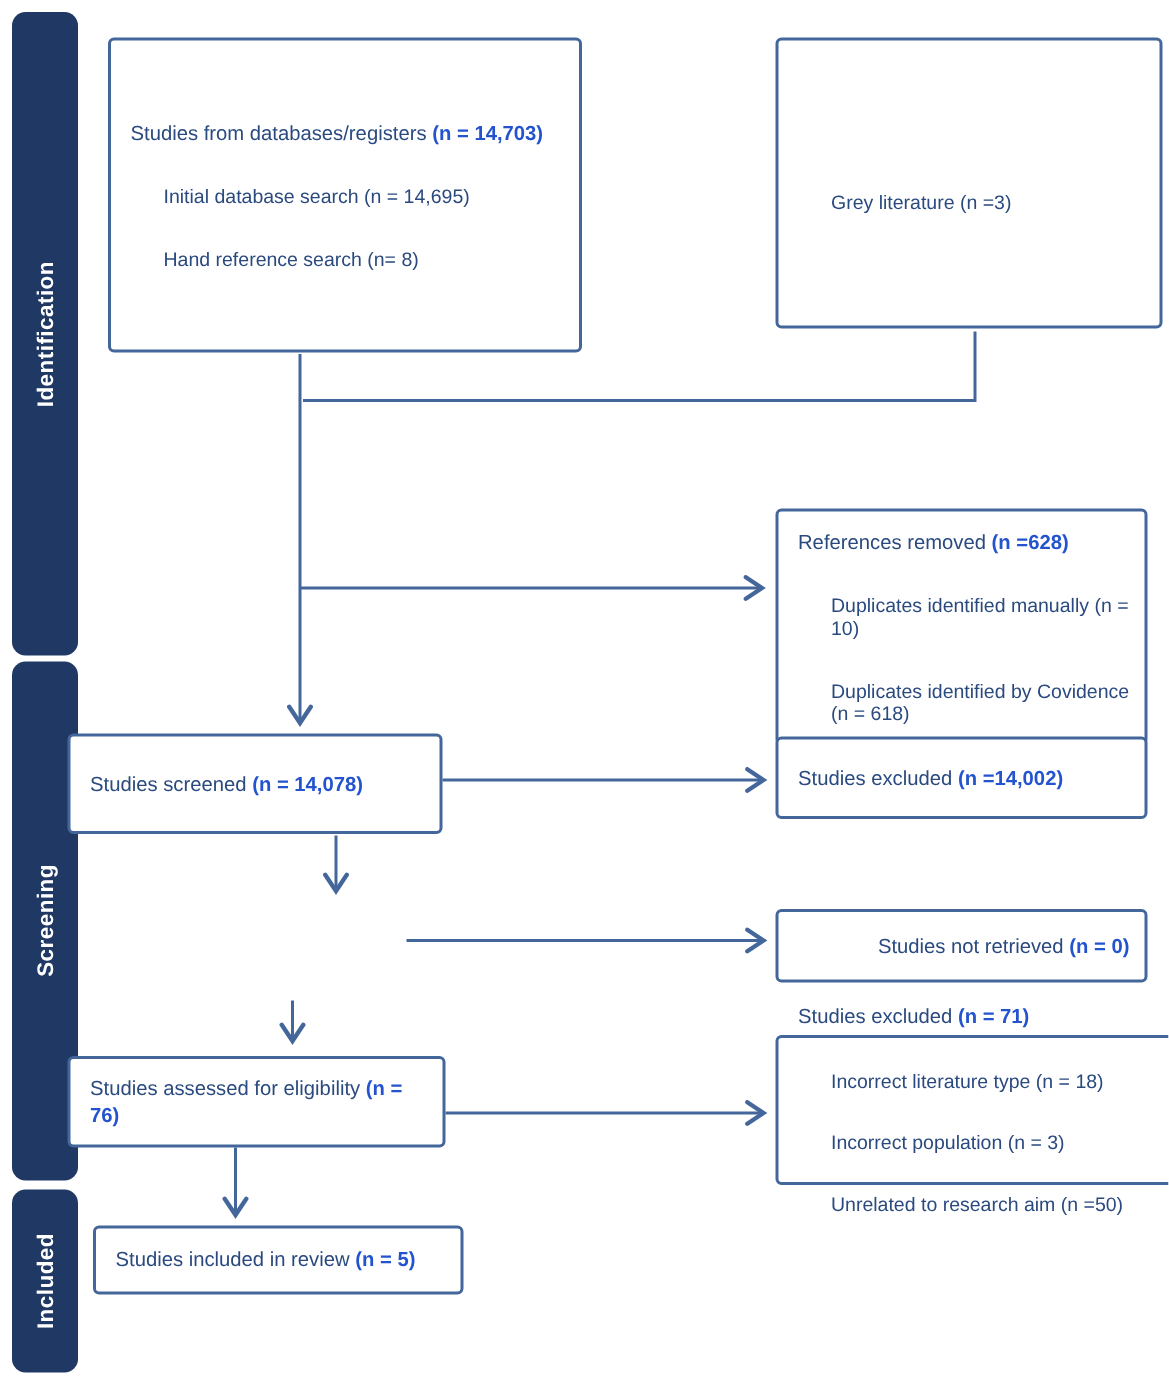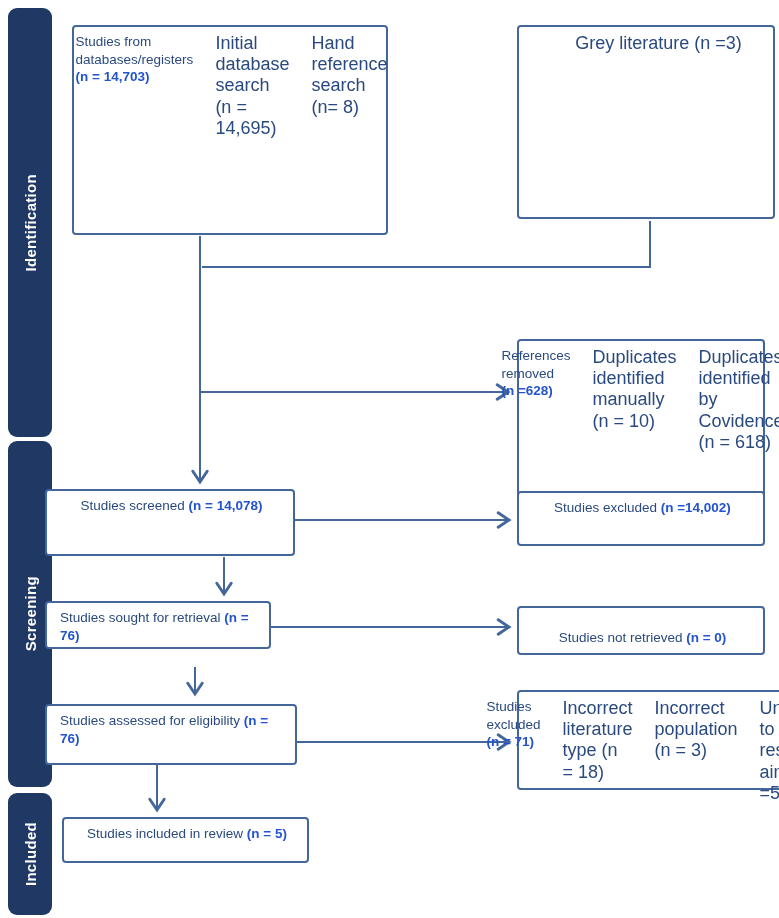--- a/index.html
+++ b/index.html
@@ -41,39 +41,40 @@
     letter-spacing: 0.3px;
     white-space: nowrap;
   }
   .box {
     position: absolute;
     background: #ffffff;
     border: 2px solid var(--box-border, #44679B);
     border-radius: 4px;
     box-sizing: border-box;
     display: flex;
-    flex-direction: row;
+    flex-direction: column;
     justify-content: center;
     padding: 6px 10px 6px 13px;
     z-index: 2;
     color: var(--text-primary, #2A4A7F);
   }
   .main-line {
     font-size: 13.5px;
     line-height: 1.3;
   }
   .n {
     color: var(--n-accent, #2353CE);
     font-weight: bold;
     white-space: nowrap;
   }
   .sub-line {
-    font-size: 18px;
+    font-size: 13px;
     line-height: 1.18;
     margin-left: 22px;
+    margin-top: 26px;
   }
 </style>
 </head>
 <body>
 
 <div class="canvas">
 
   <svg class="connectors" viewBox="0 0 779 918" xmlns="http://www.w3.org/2000/svg">
     <defs>
       <marker id="arrowhead" viewBox="0 0 10 10" refX="7" refY="5" markerWidth="9" markerHeight="9" orient="auto">
@@ -120,23 +121,20 @@
   </div>
 
   <div class="box" style="left:45px; top:489px; width:250px; height:67px;justify-content:center;">
     <div class="main-line"><span>Studies screened</span> <span class="n">(n = 14,078)</span></div>
   </div>
 
   <div class="box" style="left:517px; top:491px; width:248px; height:55px;">
     <div class="main-line"><span>Studies excluded</span> <span class="n">(n =14,002)</span></div>
   </div>
 
-  <div class="box" style="left:45px; top:601px; width:226px; height:48px;">
-    <div class="main-line"><span>Studies sought for retrieval</span> <span class="n" style="white-space:normal;">(n = 76)</span></div>
-  </div>
 
   <div class="box" style="left:517px; top:606px; width:248px; height:49px;align-items:flex-end;">
     <div class="main-line"><span>Studies not retrieved</span> <span class="n">(n = 0)</span></div>
   </div>
 
   <div class="box" style="left:45px; top:704px; width:252px; height:61px;">
     <div class="main-line"><span>Studies assessed for eligibility</span> <span class="n" style="white-space:normal;">(n = 76)</span></div>
   </div>
 
   <div class="box" style="left:517px; top:690px; width:287px; height:100px;">

